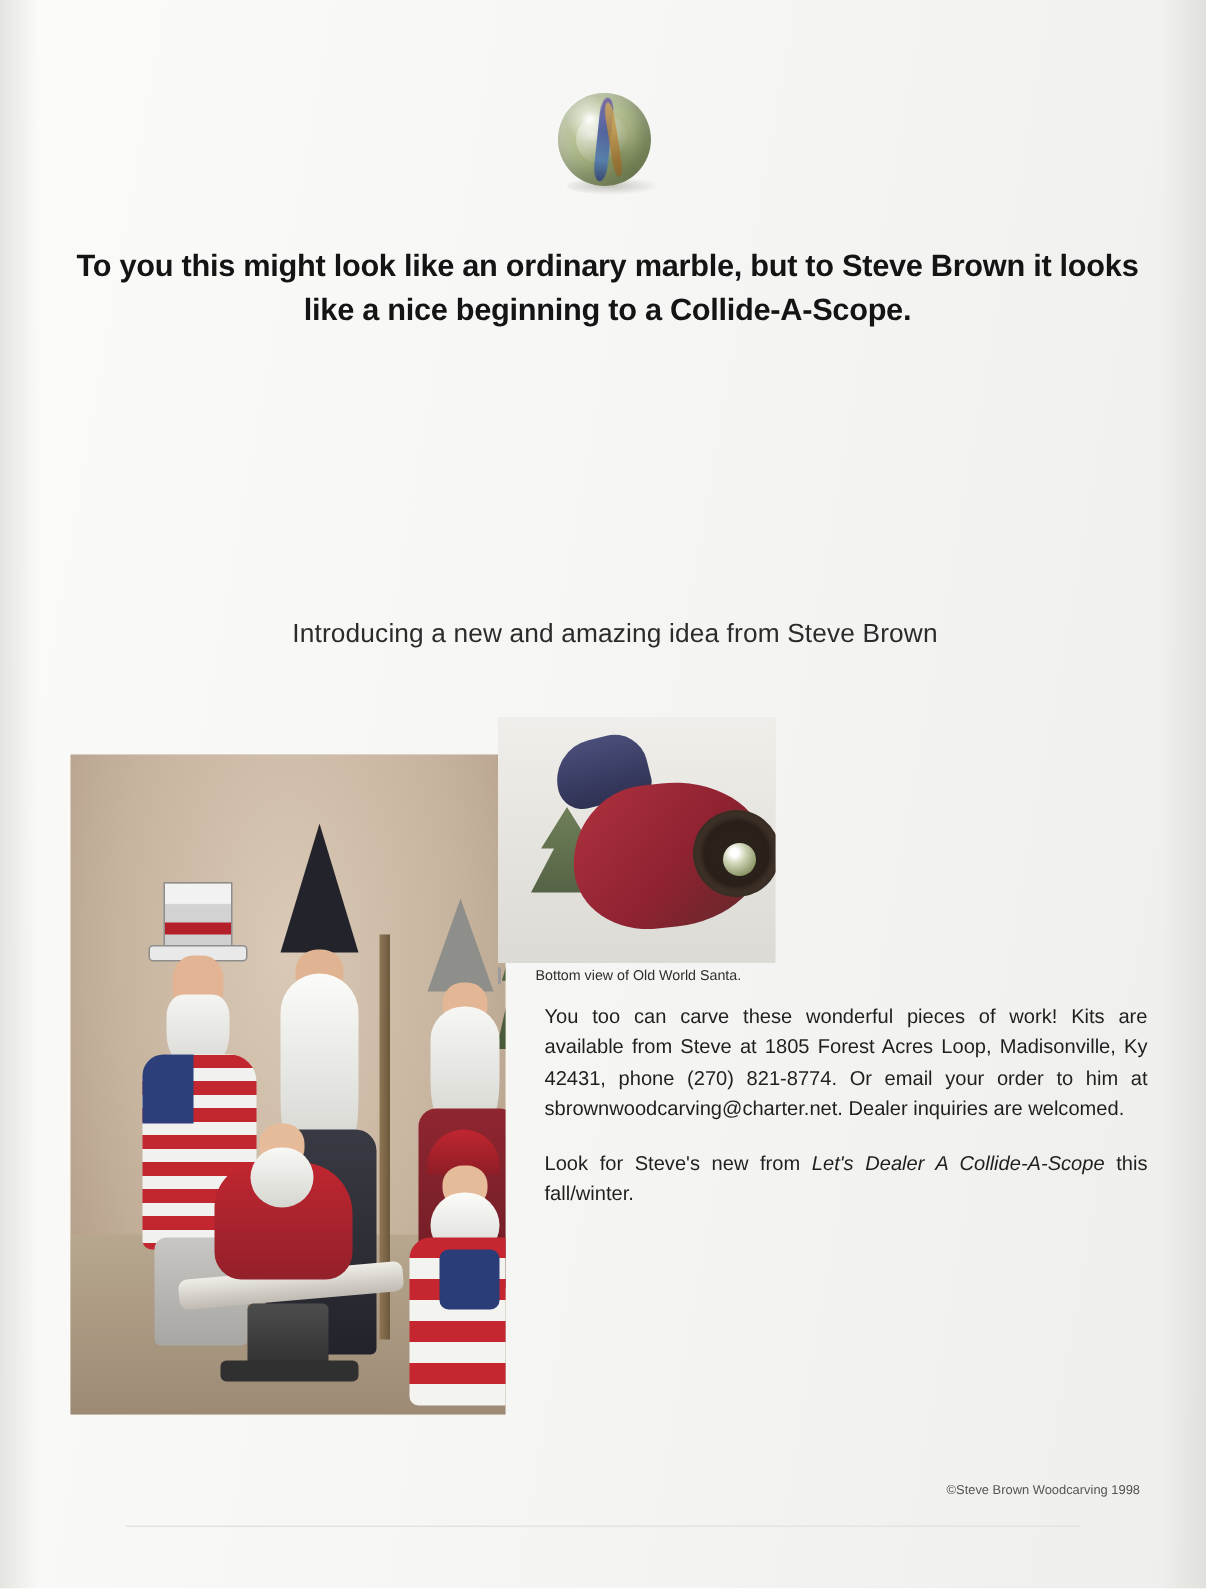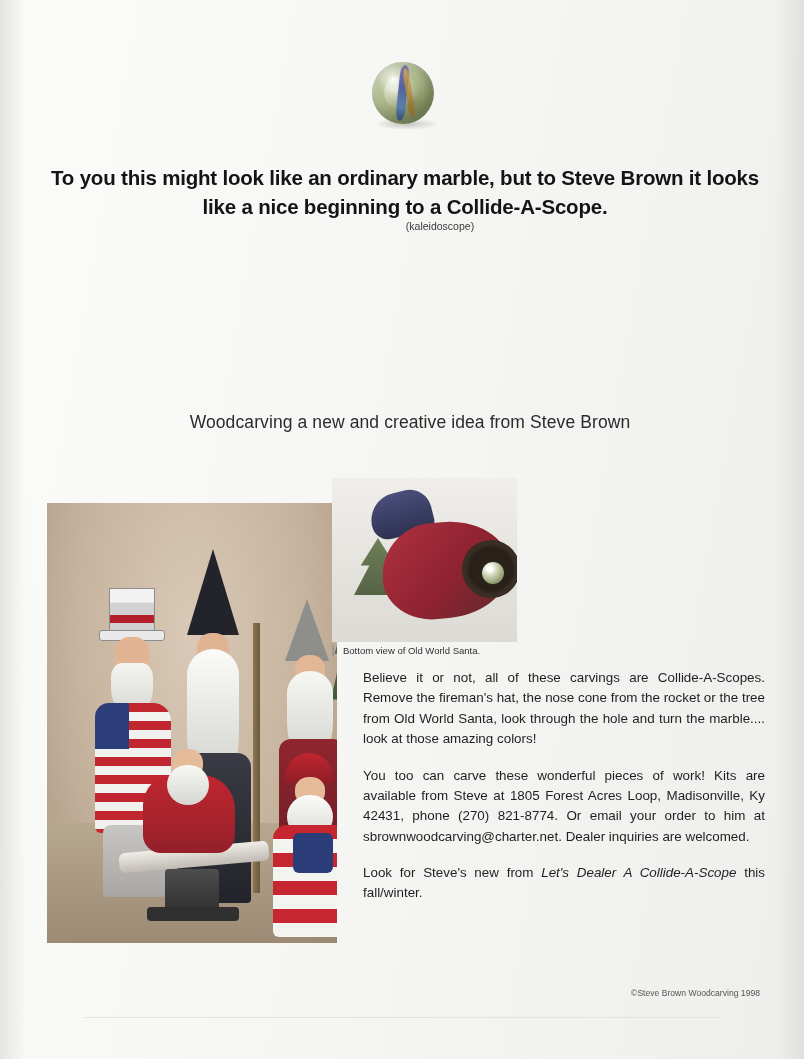--- a/index.html
+++ b/index.html
@@ -358,21 +358,21 @@
     border: 0;
   }
 
   .caption {
     position: absolute;
     left: 332px;
     top: 645px;
     width: 186px;
     font-size: 9.5px;
     color: #2f2f2f;
-    padding-left: 9px;
+    padding-left: 23px;
     box-sizing: border-box;
     border-left: 2px solid #9a9a9a;
     line-height: 1.2;
   }
 
   
   .body-col {
     position: absolute;
     left: 363px;
     top: 668px;
@@ -420,23 +420,22 @@
   <div class="marble-wrap">
     <div class="marble-shadow"></div>
     <div class="marble">
       <div class="swirl-c"></div>
       <div class="swirl-a"></div>
       <div class="swirl-b"></div>
     </div>
   </div>
 
   <div class="headline">To you this might look like an ordinary marble, but to Steve Brown it looks like a nice beginning to a Collide-A-Scope.</div>
-  <div class="kaleido">(kaleidoscope)</div>
-
-  <div class="subhead">Woodcarving a new and creative idea from Steve Brown</div>
+
+  <div class="subhead">Introducing a new and amazing idea from Steve Brown</div>
 
   <div class="photo photo-left">
     <div class="lp-bg"></div>
     <div class="lp-floor"></div>
 
     <div class="fig">
       <div class="sam-hat">
           <div class="band"></div>
         </div>
       <div class="sam-brim"></div>
@@ -487,21 +486,20 @@
     <div class="tp-hat"></div>
     <div class="tp-cone"></div>
     <div class="tp-mouth"></div>
     <div class="tp-marble"></div>
     <div class="tp-rim"></div>
   </div>
 
   <div class="caption">Bottom view of Old World Santa.</div>
 
   <div class="body-col">
-    <p>Believe it or not, all of these carvings are Collide-A-Scopes.  Remove the fireman's hat, the nose cone from the rocket or the tree from Old World Santa, look through the hole and turn the marble.... look at those amazing colors!</p>
     <p>You too can carve these wonderful pieces of work! Kits are available from Steve at 1805 Forest Acres Loop, Madisonville, Ky 42431, phone (270) 821-8774.  Or email your order to him at sbrownwoodcarving@charter.net.   Dealer inquiries are welcomed.</p>
     <p><span>Look for Steve's new from </span><em>Let's Dealer A Collide-A-Scope</em><span> this fall/winter.</span></p>
   </div>
 
   <div class="footer-right">©Steve Brown Woodcarving 1998</div>
   <div class="bottom-rule"></div>
 
 </div>
 
 </body></html>

